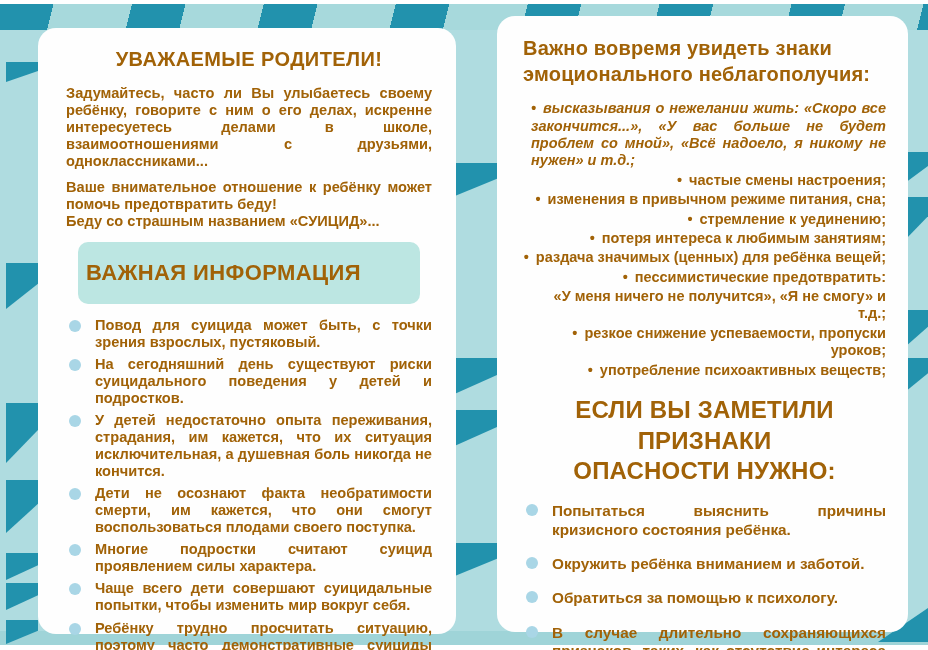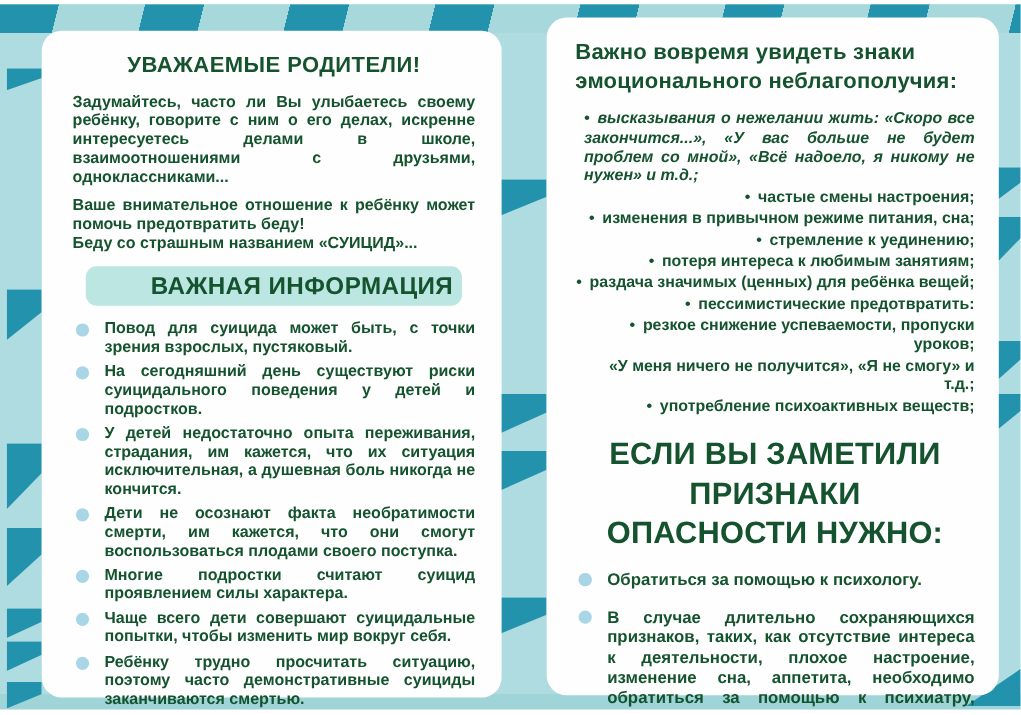--- a/index.html
+++ b/index.html
@@ -1,52 +1,52 @@
 <!DOCTYPE html>
 <html><head>
 <meta charset="utf-8">
 <style>
   html,body { margin:0; padding:0; background:#ffffff; }
   .page {
     position:relative; width:928px; height:650px; overflow:hidden;
     background:#ffffff;
     font-family:"Liberation Sans", sans-serif;
-    font-weight:700; color:#14532d;
+    font-weight:700; color:#a16207;
   }
   
   .bg-main  { position:absolute; left:0; top:4px; width:928px; height:640px; background:#afdce0; }
   .top-band { position:absolute; left:0; top:4px; width:928px; height:26px;
               background:repeating-linear-gradient(104deg,#2292ad 0 52px,#a7d9dc 52px 128px); }
   .bottom-band { position:absolute; left:0; top:631px; width:928px; height:14px; background:#9fd4d8; }
   .chev { position:absolute; background:#2292ad;
           clip-path:polygon(0 0, 100% 0, 100% 45%, 0 100%); }
   .corner-br { position:absolute; background:#2292ad;
           clip-path:polygon(100% 0, 100% 100%, 0 100%); }
   
   .panel { position:absolute; background:#fefefe; border-radius:18px; box-sizing:border-box; }
   .panel-left  { left:38px;  top:28px; width:418px; height:606px; padding:12px 24px 0 28px; }
   .panel-right { left:497px; top:16px; width:411px; height:616px; padding:16px 22px 0 26px; }
   
   .lp-title { font-size:20px; text-align:center; margin:8px 0 14px; letter-spacing:.4px; }
   .body { font-size:14.6px; line-height:1.17; text-align:justify; margin:0 0 9px; }
   .m0 { margin-bottom:0; }
-  .highlight { background:#bce6e2; border-radius:10px; text-align:right;
-               font-size:22px; letter-spacing:.4px; padding:5px 8px; margin:11px 12px 13px; }
+  .highlight { background:#bce6e2; border-radius:10px; text-align:left;
+               font-size:22px; letter-spacing:.4px; padding:18px 8px; margin:11px 12px 13px; }
   .dotlist { list-style:none; margin:0; padding:0; }
   .dotlist li { position:relative; padding-left:29px; font-size:14.6px; line-height:1.17;
                 text-align:justify; margin-bottom:5px; }
   .dot { position:absolute; left:3px; top:3px; width:12px; height:12px; border-radius:50%;
          background:#a9d6e6; }
   
   .rp-head { font-size:20px; line-height:1.28; margin:4px 0 13px; letter-spacing:.2px; }
   .signs { font-size:14.5px; line-height:1.2; }
   .sign { margin-bottom:2px;text-align:right; }
   .sign-first { padding-left:8px; text-indent:0; margin-bottom:2px; text-align:justify;font-style:italic; }
   .bdot { margin-right:7px; }
-  .rp-head2 { text-align:center; font-size:28px; line-height:1.28; margin:16px 0 15px; letter-spacing:.2px; }
+  .rp-head2 { text-align:center; font-size:24px; line-height:1.28; margin:16px 0 15px; letter-spacing:.2px; }
   .actions li { font-size:15.3px; line-height:1.2; margin-bottom:16px; }
   .actions .dot { top:2px; }
 </style>
 </head>
 <body>
 
 <div class="page">
 
   <div class="bg-main"></div>
   <div class="top-band"></div>
@@ -98,30 +98,31 @@
     <h2 class="rp-head">Важно вовремя увидеть знаки эмоционального неблагополучия:</h2>
 
     <div class="signs">
       <div class="sign sign-first"><span class="bdot">•</span><span>высказывания о нежелании жить: «Скоро все закончится...», «У вас больше не будет проблем со мной», «Всё надоело, я никому не нужен» и т.д.;</span></div>
       <div class="sign"><span class="bdot">•</span><span>частые смены настроения;</span></div>
       <div class="sign"><span class="bdot">•</span><span>изменения в привычном режиме питания, сна;</span></div>
       <div class="sign"><span class="bdot">•</span><span>стремление к уединению;</span></div>
       <div class="sign"><span class="bdot">•</span><span>потеря интереса к любимым занятиям;</span></div>
       <div class="sign"><span class="bdot">•</span><span>раздача значимых (ценных) для ребёнка вещей;</span></div>
       <div class="sign"><span class="bdot">•</span><span>пессимистические предотвратить:</span></div>
+      <div class="sign">«У меня ничего не получится», «Я не смогу» и т.д.;</div>
       <div class="sign"><span class="bdot">•</span><span>резкое снижение успеваемости, пропуски уроков;</span></div>
-      <div class="sign">«У меня ничего не получится», «Я не смогу» и т.д.;</div>
       <div class="sign"><span class="bdot">•</span><span>употребление психоактивных веществ;</span></div>
     </div>
 
     <h2 class="rp-head2">
       <div>ЕСЛИ ВЫ ЗАМЕТИЛИ ПРИЗНАКИ</div>
       <div>ОПАСНОСТИ НУЖНО:</div>
     </h2>
 
     <ul class="dotlist actions">
-      <li><span class="dot"></span></li>
+      <li><span class="dot"></span><span>Попытаться выяснить причины кризисного состояния ребёнка.</span></li>
+      <li><span class="dot"></span><span>Окружить ребёнка вниманием и заботой.</span></li>
       <li><span class="dot"></span><span>Обратиться за помощью к психологу.</span></li>
       <li style="text-align:justify"><span class="dot"></span><span>В случае длительно сохраняющихся признаков, таких, как отсутствие интереса к деятельности, плохое настроение, изменение сна, аппетита, необходимо обратиться за помощью к психиатру, психотерапевту.</span></li>
     </ul>
   </section>
 
 </div>
 
 </body></html>

